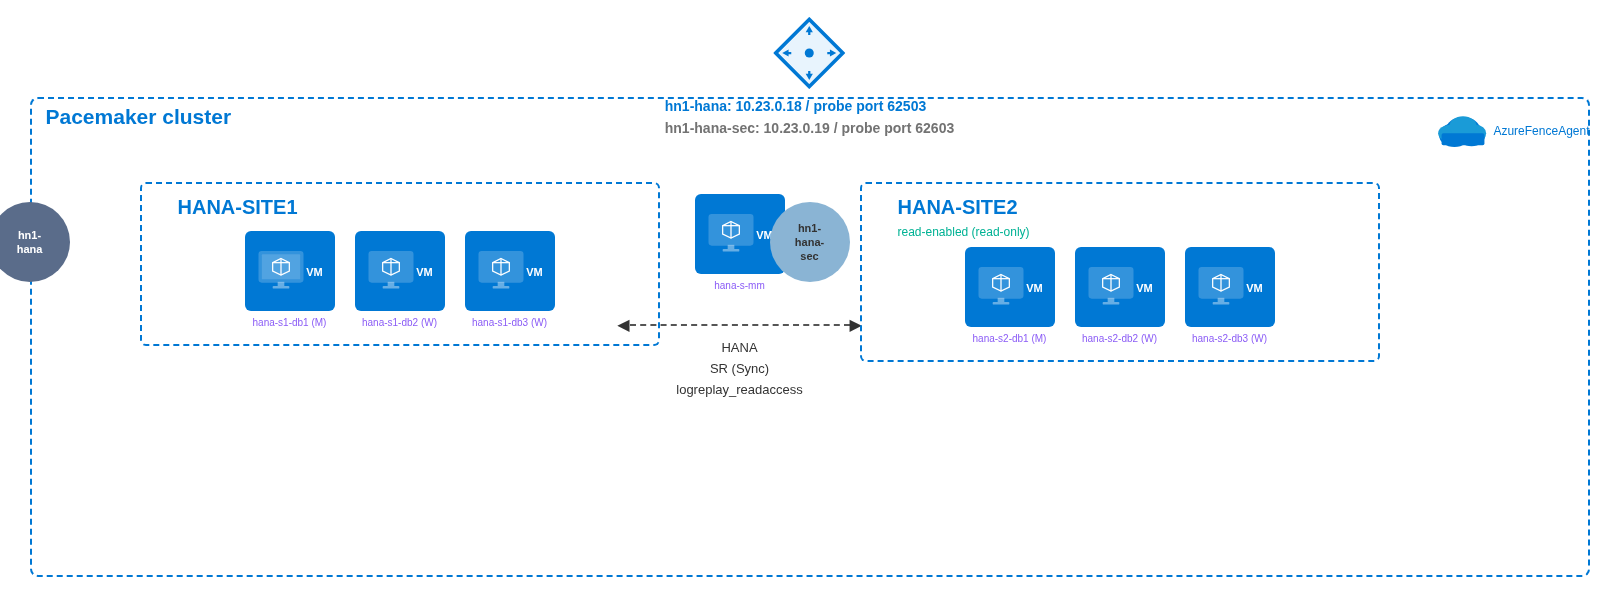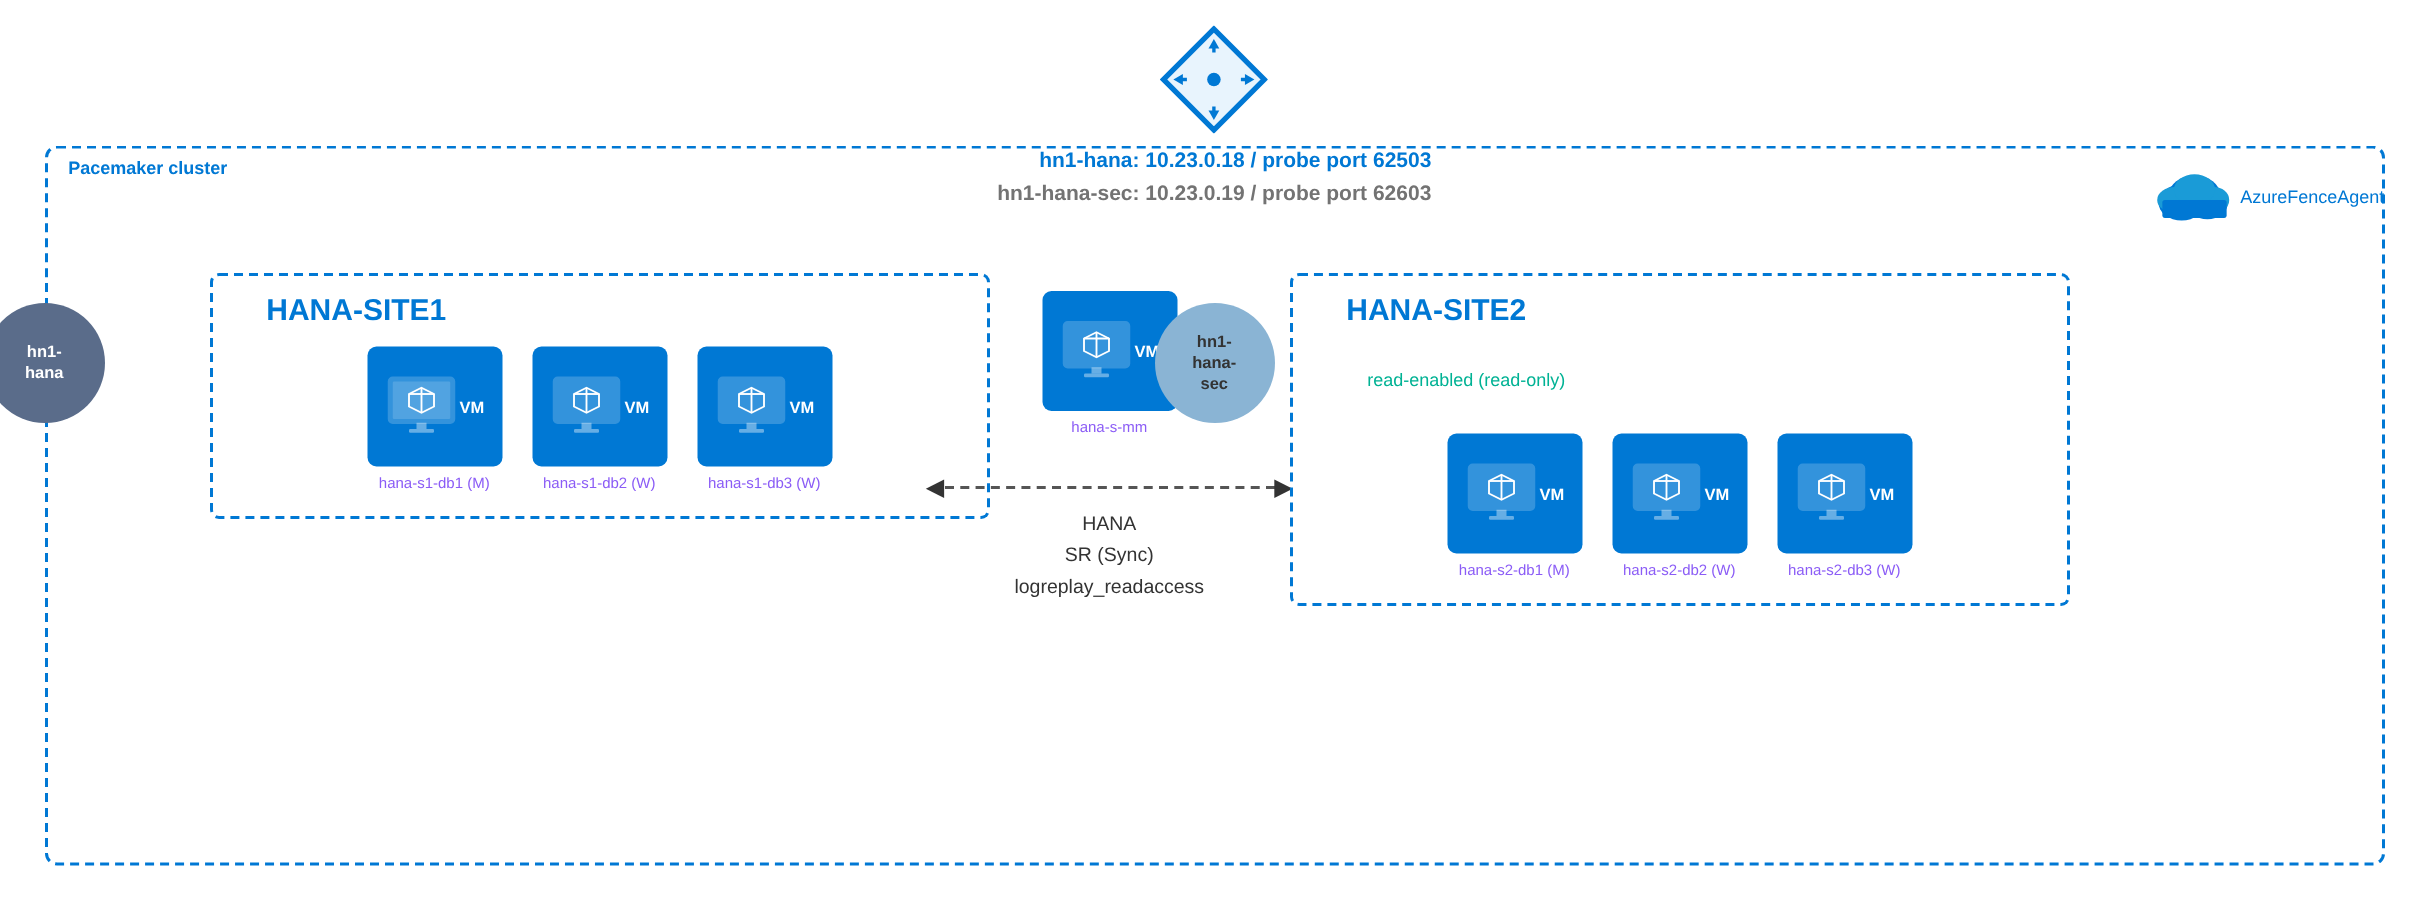--- a/index.html
+++ b/index.html
@@ -32,21 +32,21 @@
       z-index: 10;
     }
     .lb-diamond {
       width: 72px;
       height: 72px;
       margin-bottom: 6px;
     }
     .lb-text {
       font-size: 14px;
       color: #0078d4;
-      text-align: right;
+      text-align: left;
       line-height: 1.6;
     }
     .lb-text .primary { font-weight: 600; }
     .lb-text .secondary { color: #737373; font-weight: 600; }
 
     
     .fence-agent {
       position: absolute;
       top: 90px;
       right: 10px;
@@ -72,21 +72,21 @@
       left: 10px;
       right: 10px;
       bottom: 10px;
       border: 2px dashed #0078d4;
       border-radius: 8px;
     }
     .pacemaker-label {
       position: absolute;
       top: 88px;
       left: 26px;
-      font-size: 12px;
+      font-size: 21px;
       font-weight: 600;
       color: #0078d4;
     }
 
     
     .site-box {
       border: 2px dashed #0078d4;
       border-radius: 6px;
       padding: 12px 16px 16px 16px;
       position: relative;
@@ -96,21 +96,20 @@
     }
     .site1-box {
       width: 520px;
       margin-left: 100px;
       margin-top: 10px;
     }
     .site2-box {
       width: 520px;
       margin-left: 40px;
       margin-top: 10px;
-      gap: 21px;
     }
 
     .site-title {
       font-size: 20px;
       font-weight: 700;
       color: #0078d4;
       margin-bottom: 12px;
       align-self: flex-start;
       margin-left: 20px;
     }
@@ -196,21 +195,21 @@
       flex-shrink: 0;
     }
 
     
     .read-enabled {
       font-size: 12px;
       color: #00b294;
       margin-top: -6px;
       margin-bottom: 8px;
       align-self: flex-start;
-      margin-left: 34px;
+      margin-left: 20px;
     }
 
     
     .sites-wrapper {
       position: absolute;
       top: 155px;
       left: 20px;
       right: 20px;
       display: flex;
       flex-direction: row;

